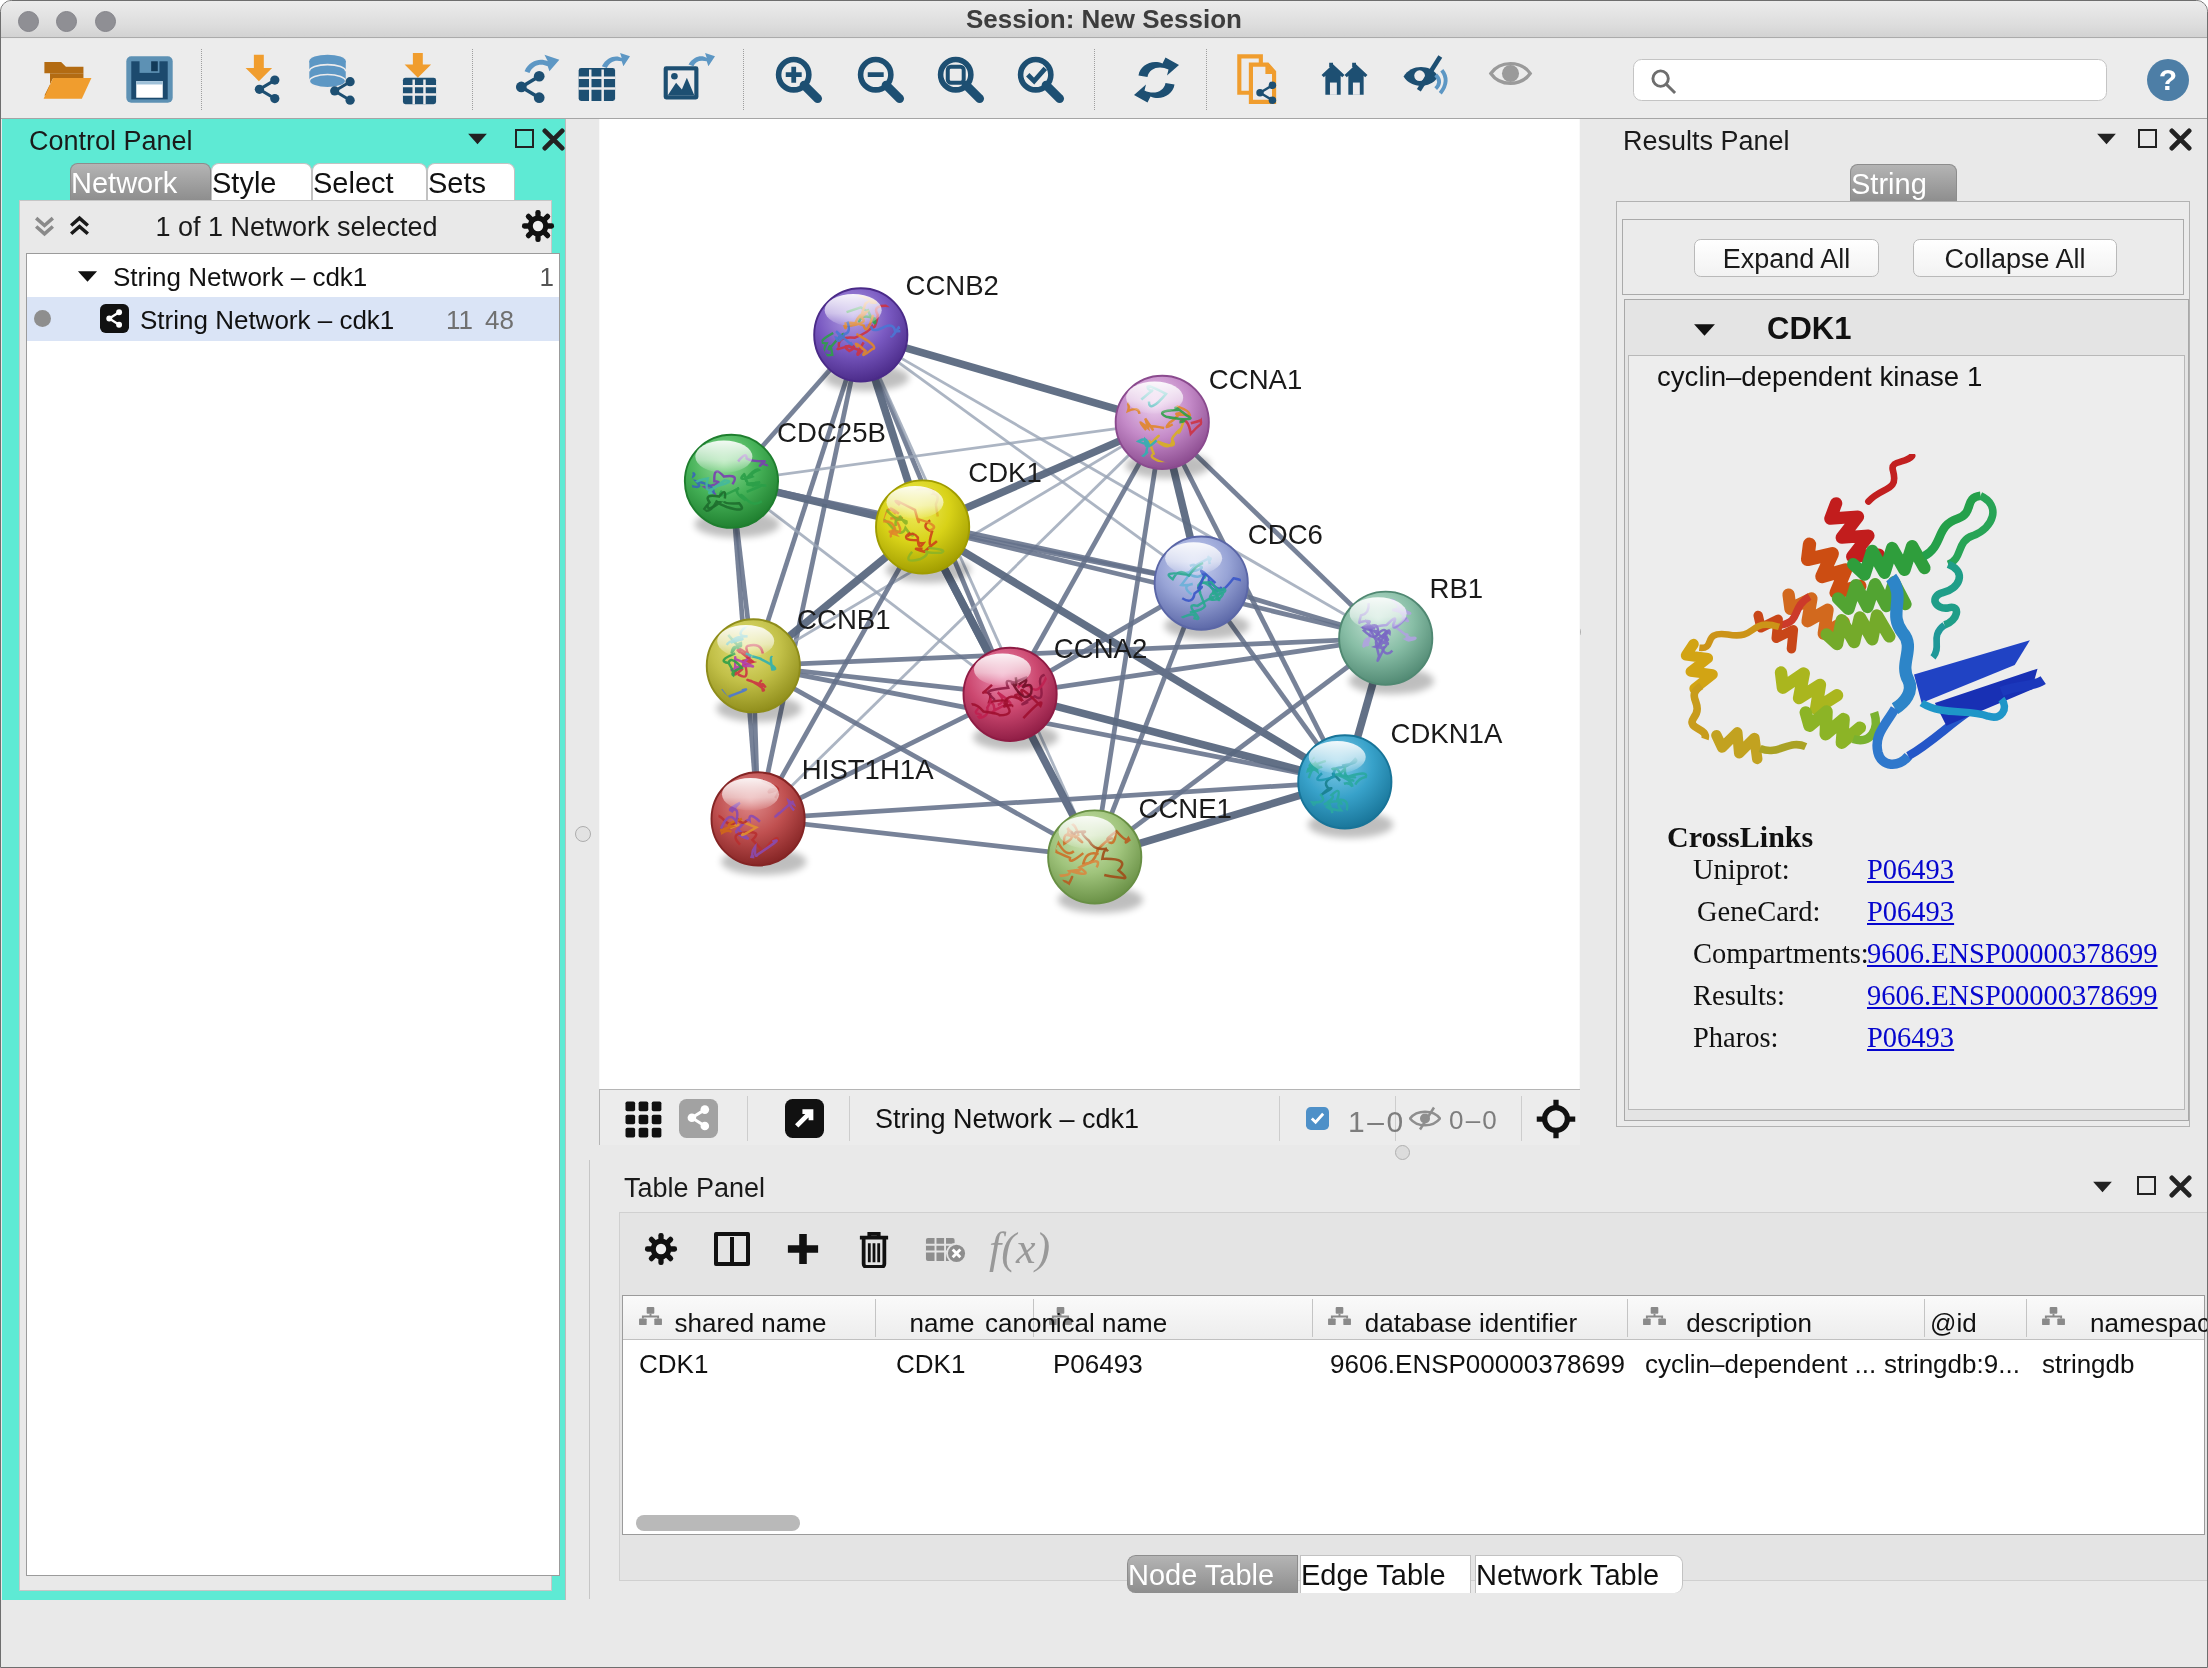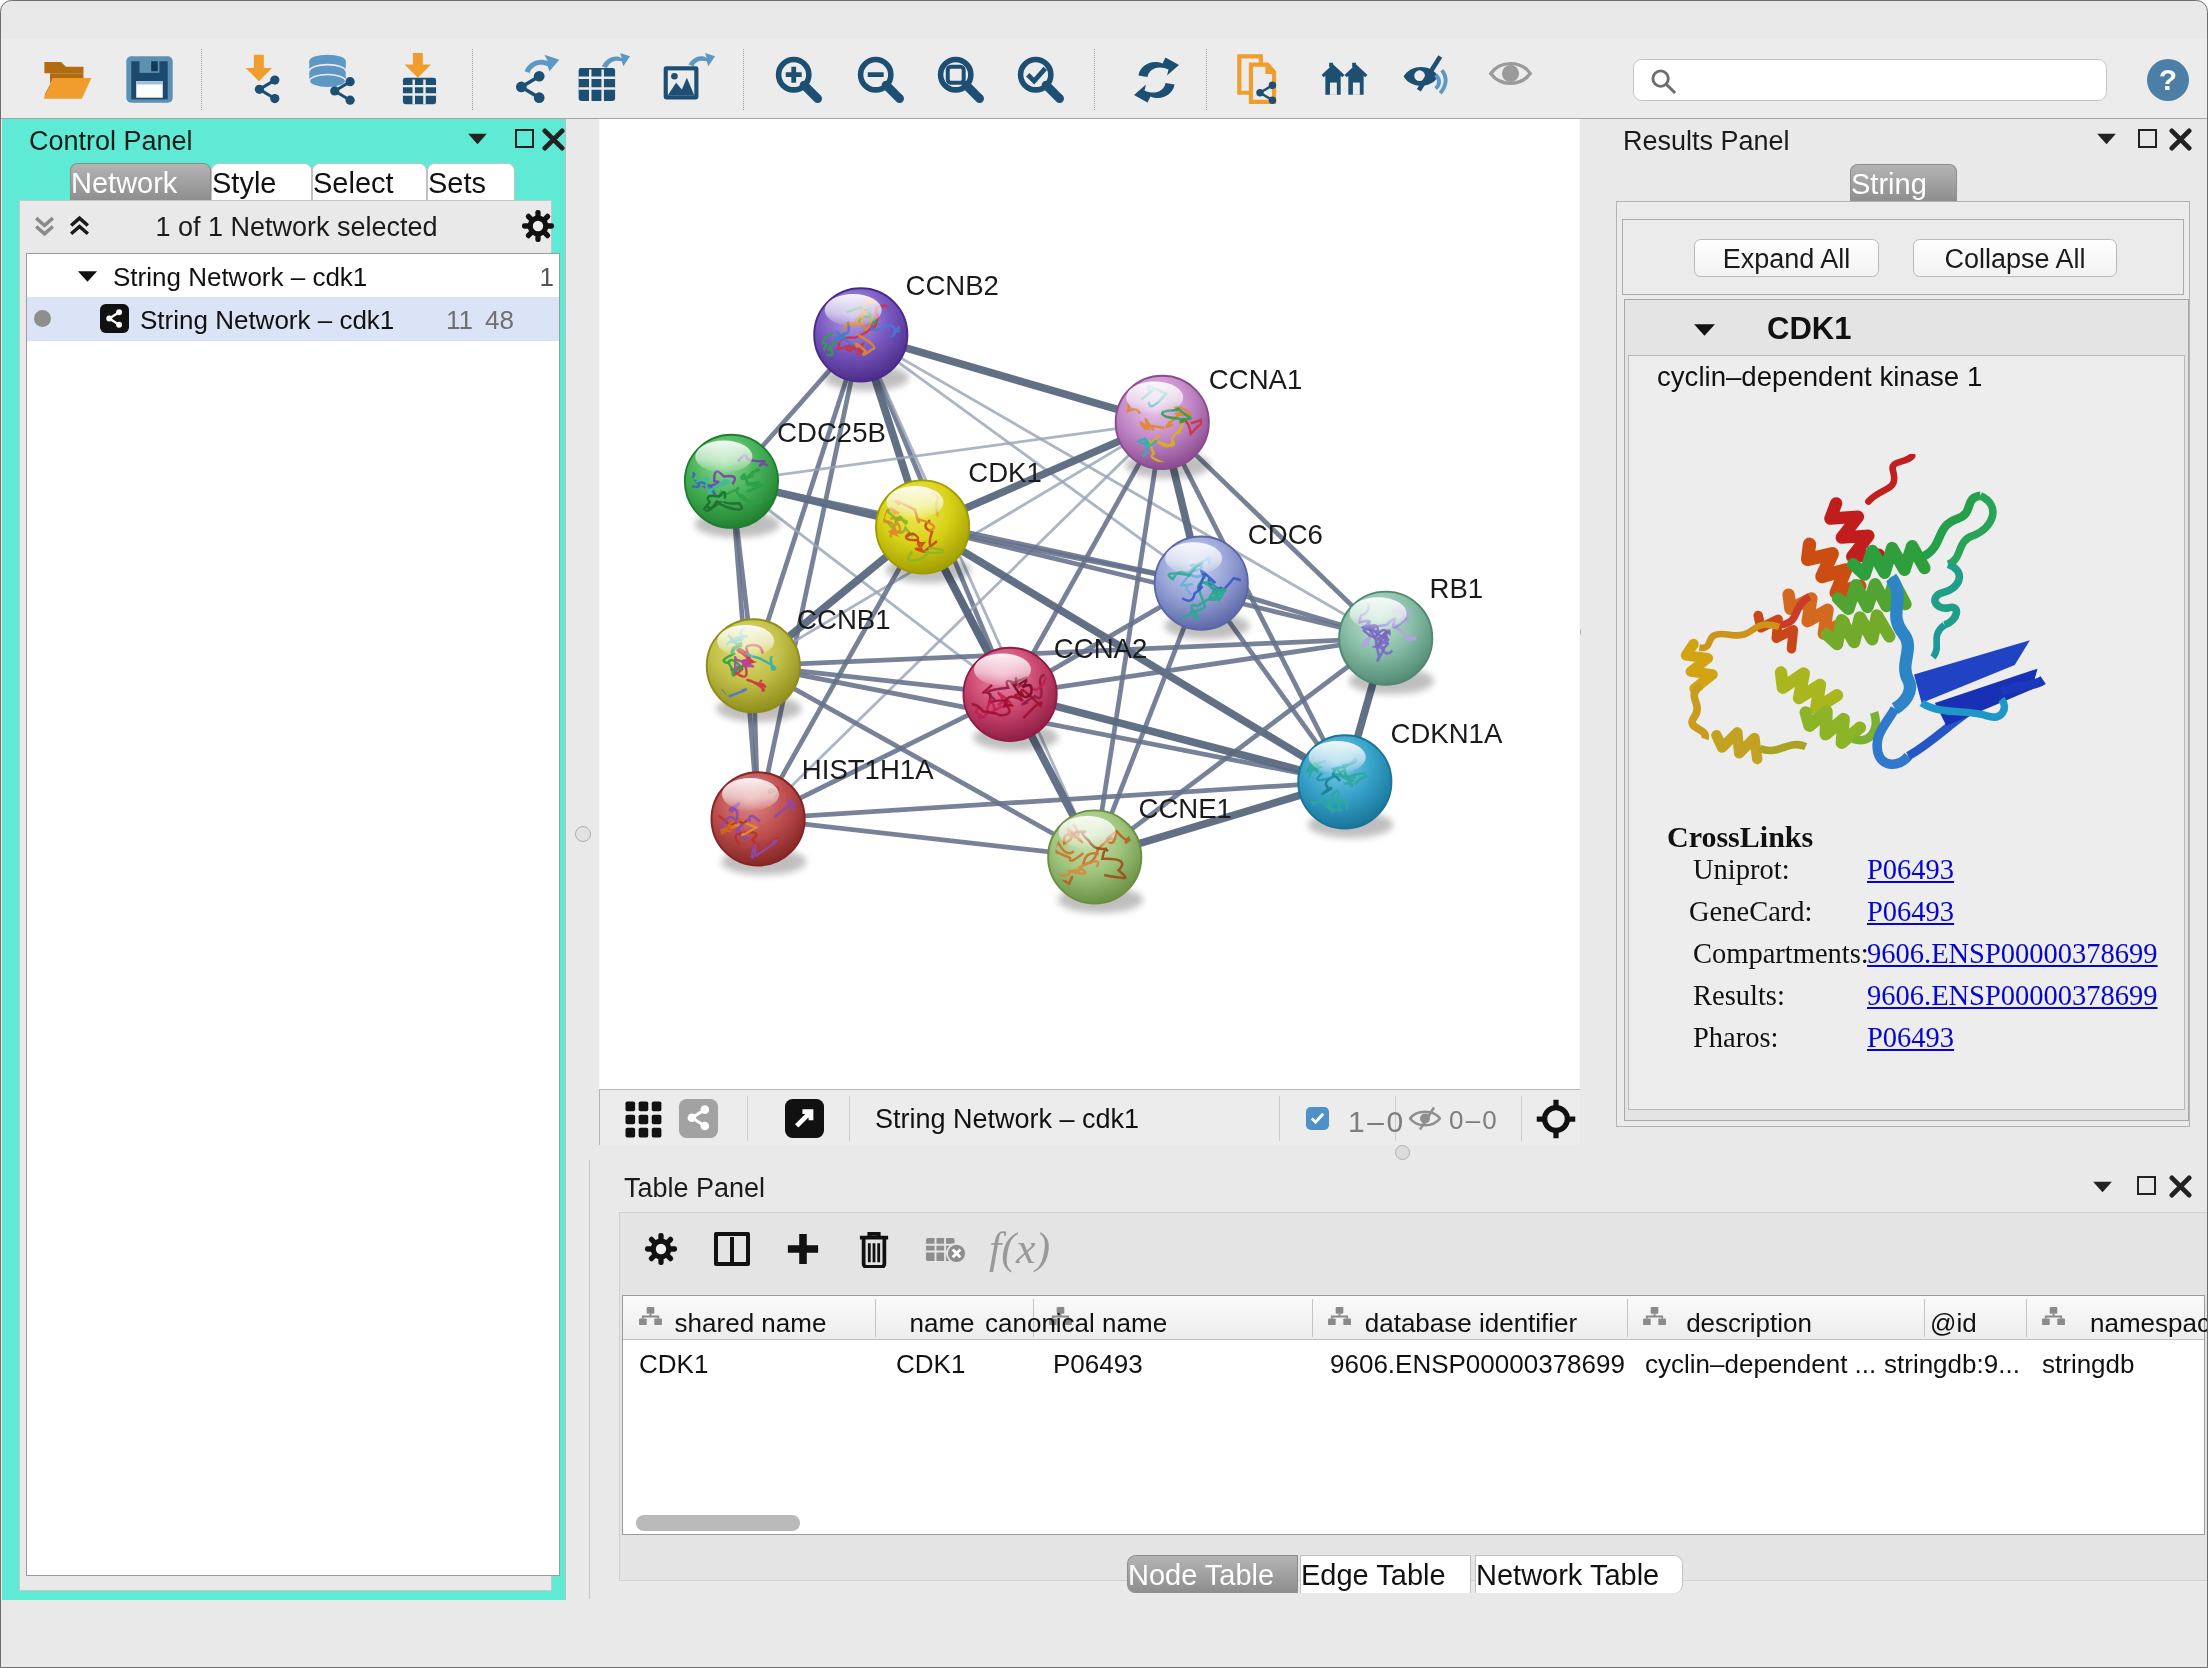--- a/index.html
+++ b/index.html
@@ -17,20 +17,26 @@
  border:1px solid #c2c2c2;border-bottom:none;border-radius:7.6px 7.6px 0 0;color:#111}
 .tab.sel{background:linear-gradient(#b4b4b4,#8d8d8d);color:#fff;border-color:#8d8d8d}
 .whitebox{position:absolute;background:#fff;border:1px solid #9b9b9b}
 .btn{position:absolute;background:linear-gradient(#ffffff,#f2f2f2);border:1px solid #b9b9b9;border-radius:6.7px;
  text-align:center;font-size:27px;color:#1a1a1a}
 .serif{font-family:"Liberation Serif",serif}
 .link{color:#0606ce;text-decoration:underline}
 .cell{position:absolute;font-size:26px;color:#111;white-space:nowrap}
 </style></head><body>
 <div class="win">
+    <div class="titlebar">
+      <div class="tl" style="left:17px"></div>
+      <div class="tl" style="left:55px"></div>
+      <div class="tl" style="left:94px"></div>
+      <div class="title">Session: New Session</div>
+    </div>
     <div class="toolbar">
       <div class="vsep" style="left:200px"></div>
       <div class="vsep" style="left:471px"></div>
       <div class="vsep" style="left:742px"></div>
       <div class="vsep" style="left:1093px"></div>
       <div class="vsep" style="left:1205px"></div>
       <svg class="abs" style="left:40px;top:15px" width="53" height="51" viewBox="0 0 64 64">
 <path d="M3 10 L24 10 L30 16 L52 16 L52 24 L3 24 Z" fill="#b36b12"></path>
 <path d="M3 10 L3 52 L10 52 L10 24 L52 24 L52 30 L14 30 L3 52 Z" fill="#b36b12"></path>
 <path d="M14 30 L62 30 L50 56 L2 56 Z" fill="#f09d2e"></path>
@@ -642,21 +648,21 @@
         <path d="M240 268 C228 288 218 296 222 314 C226 330 244 330 254 318" stroke="#2f78cc" stroke-width="10" fill="none"></path>
         <path d="M254 318 C286 300 308 272 342 258" stroke="#2456c8" stroke-width="9" fill="none"></path>
         <path d="M260 232 L382 196 L366 222 L268 262 Z" fill="#2043c4"></path>
         <path d="M282 262 L390 226 L384 248 L294 286 Z" fill="#1830b4"></path>
         <path d="M352 250 C372 242 384 246 396 238" stroke="#1b38bc" stroke-width="10" fill="none"></path>
         <path d="M268 262 C290 276 318 268 338 276 C352 280 360 268 352 258" stroke="#1e96c8" stroke-width="8" fill="none"></path>
       </svg>
       <div class="serif abs" style="left:86px;top:701px;font-size:30px;font-weight:bold;color:#111">CrossLinks</div>
       <div class="serif abs" style="left:112px;top:735px;font-size:28.5px;color:#111">Uniprot:</div>
       <div class="serif abs link" style="left:286px;top:735px;font-size:28.5px">P06493</div>
-      <div class="serif abs" style="left:108px;top:777px;font-size:28.5px;color:#111">GeneCard:</div>
+      <div class="serif abs" style="left:116px;top:777px;font-size:28.5px;color:#111">GeneCard:</div>
       <div class="serif abs link" style="left:286px;top:777px;font-size:28.5px">P06493</div>
       <div class="serif abs" style="left:112px;top:819px;font-size:28.5px;color:#111">Compartments:</div>
       <div class="serif abs link" style="left:286px;top:819px;font-size:28.5px">9606.ENSP00000378699</div>
       <div class="serif abs" style="left:112px;top:861px;font-size:28.5px;color:#111">Results:</div>
       <div class="serif abs link" style="left:286px;top:861px;font-size:28.5px">9606.ENSP00000378699</div>
       <div class="serif abs" style="left:112px;top:903px;font-size:28.5px;color:#111">Pharos:</div>
       <div class="serif abs link" style="left:286px;top:903px;font-size:28.5px">P06493</div>
     </div>
     <div class="abs" style="left:588px;top:1159px;width:1621px;height:439px;background:#e9e9e9;border-left:1px solid #c6c6c6">
       <div class="panel-title abs" style="left:34px;top:13.3px">Table Panel</div>

